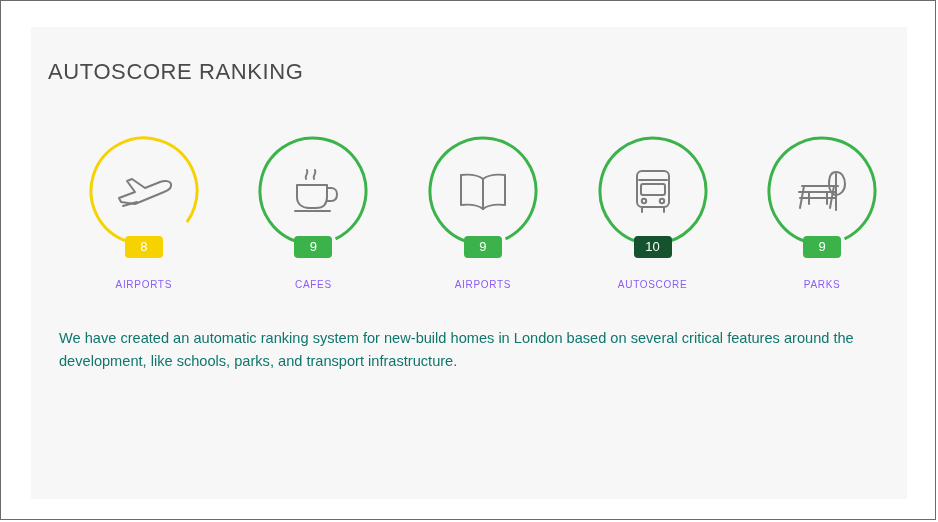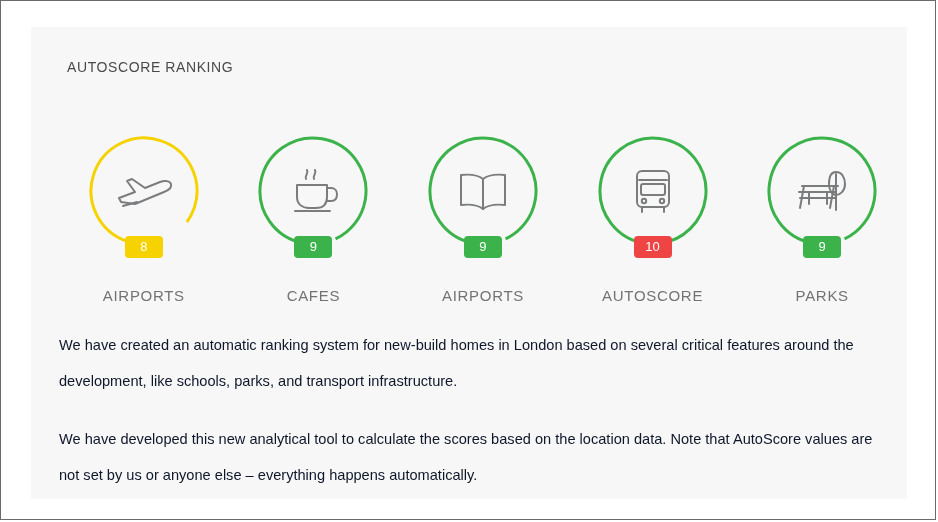--- a/index.html
+++ b/index.html
@@ -26,23 +26,23 @@
     position: absolute;
     left: 30px;
     top: 26px;
     width: 876px;
     height: 472px;
     background: #f7f7f7;
     box-sizing: border-box;
   }
   .card-title {
     position: absolute;
-    left: 36px;
+    left: 17px;
     top: 32px;
-    font-size: 14px;
+    font-size: 22px;
     letter-spacing: 0.6px;
     color: #4a4a4a;
     font-weight: 400;
   }
   .scores {
     position: absolute;
     left: 0;
     top: 108px;
     width: 876px;
     display: flex;
@@ -89,36 +89,36 @@
     border-radius: 4px;
     color: #ffffff;
     font-size: 13px;
     line-height: 22px;
     text-align: center;
     padding: 0 5px;
     box-sizing: border-box;
     font-family: "Liberation Sans", sans-serif;
   }
   .score-label {
-    margin-top: 40px;
-    font-size: 15px;
+    margin-top: 32px;
+    font-size: 10px;
     letter-spacing: 0.7px;
-    color: #737373;
+    color: #8b5cf6;
   }
   .paragraphs {
     position: absolute;
     left: 28px;
     top: 300px;
     width: 822px;
   }
   .paragraphs p {
     margin: 0 0 22px 0;
     font-size: 14.6px;
-    line-height: 36px;
-    color: #0f172a;
+    line-height: 23px;
+    color: #0f766e;
   }
 </style>
 </head>
 <body>
 
 <div class="page-frame">
   <div class="card">
 
     <div class="card-title">AUTOSCORE RANKING</div>
 
@@ -193,21 +193,21 @@
                 <rect x="9" y="7" width="32" height="36" rx="5"></rect>
                 <path d="M11 16 L39 16"></path>
                 <rect x="13" y="20" width="24" height="11" rx="2"></rect>
                 <circle cx="16" cy="37" r="2.2"></circle>
                 <circle cx="34" cy="37" r="2.2"></circle>
                 <path d="M14 43 L14 48"></path>
                 <path d="M36 43 L36 48"></path>
               </g>
             </svg>
           </div>
-          <div class="badge" style="background:#ef4444;">10</div>
+          <div class="badge" style="background:#14532d;">10</div>
         </div>
         <div class="score-label">AUTOSCORE</div>
       </div>
 
       <div class="score-item">
         <div class="ring-wrap">
           <svg class="ring" viewBox="0 0 112 112">
             <circle cx="56" cy="56" r="53" fill="none" stroke="#3bb34a" stroke-width="3" stroke-dasharray="300 33" stroke-linecap="butt" transform="rotate(100 56 56)"></circle>
           </svg>
           <div class="icon-slot">
@@ -227,17 +227,16 @@
           </div>
           <div class="badge" style="background:#3bb34a;">9</div>
         </div>
         <div class="score-label">PARKS</div>
       </div>
 
     </div>
 
     <div class="paragraphs">
       <p>We have created an automatic ranking system for new-build homes in London based on several critical features around the development, like schools, parks, and transport infrastructure.</p>
-      <p>We have developed this new analytical tool to calculate the scores based on the location data. Note that AutoScore values are not set by us or anyone else – everything happens automatically.</p>
     </div>
 
   </div>
 </div>
 
 </body></html>

